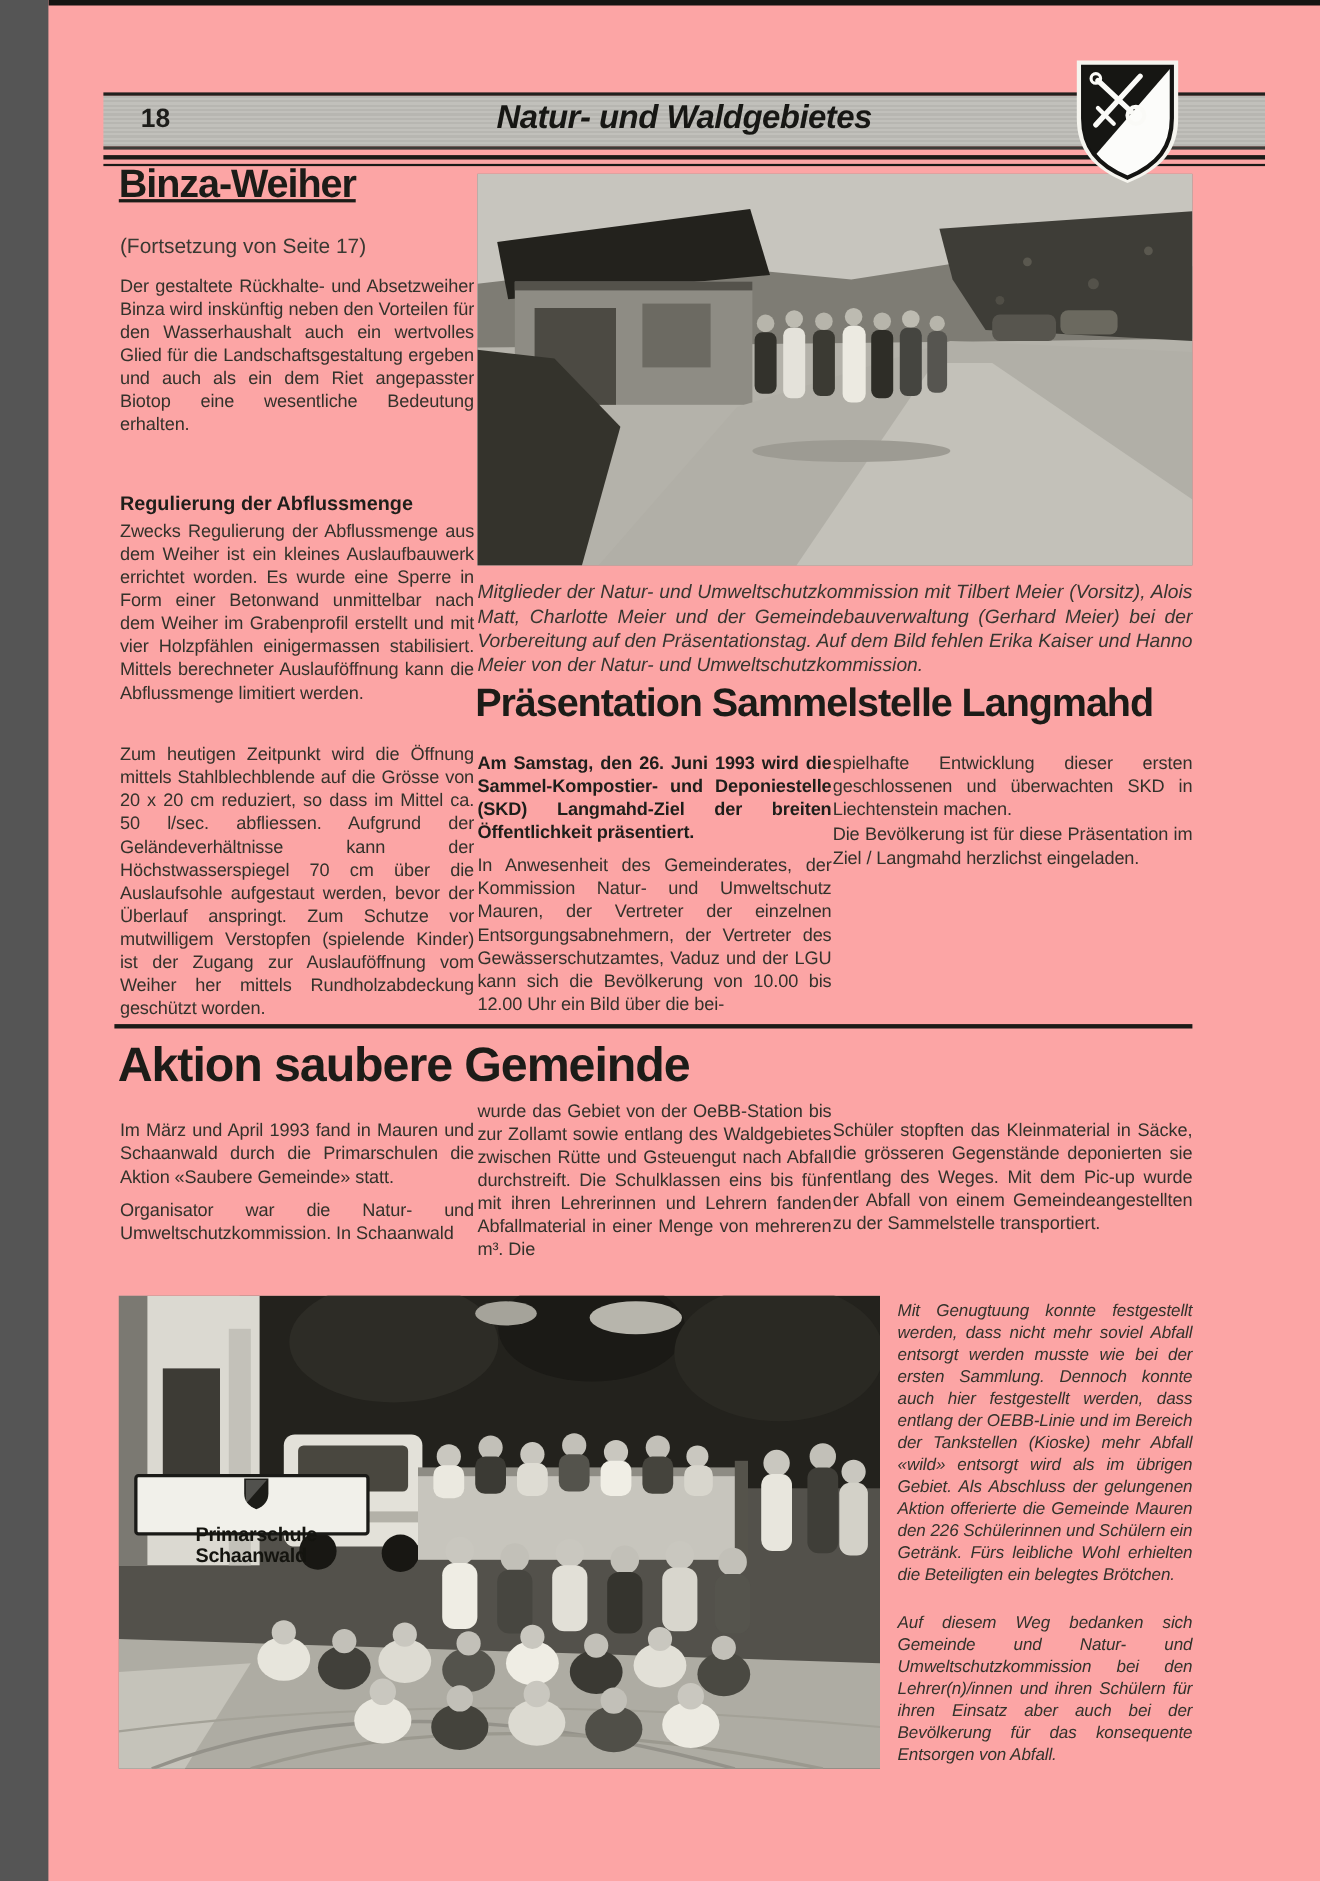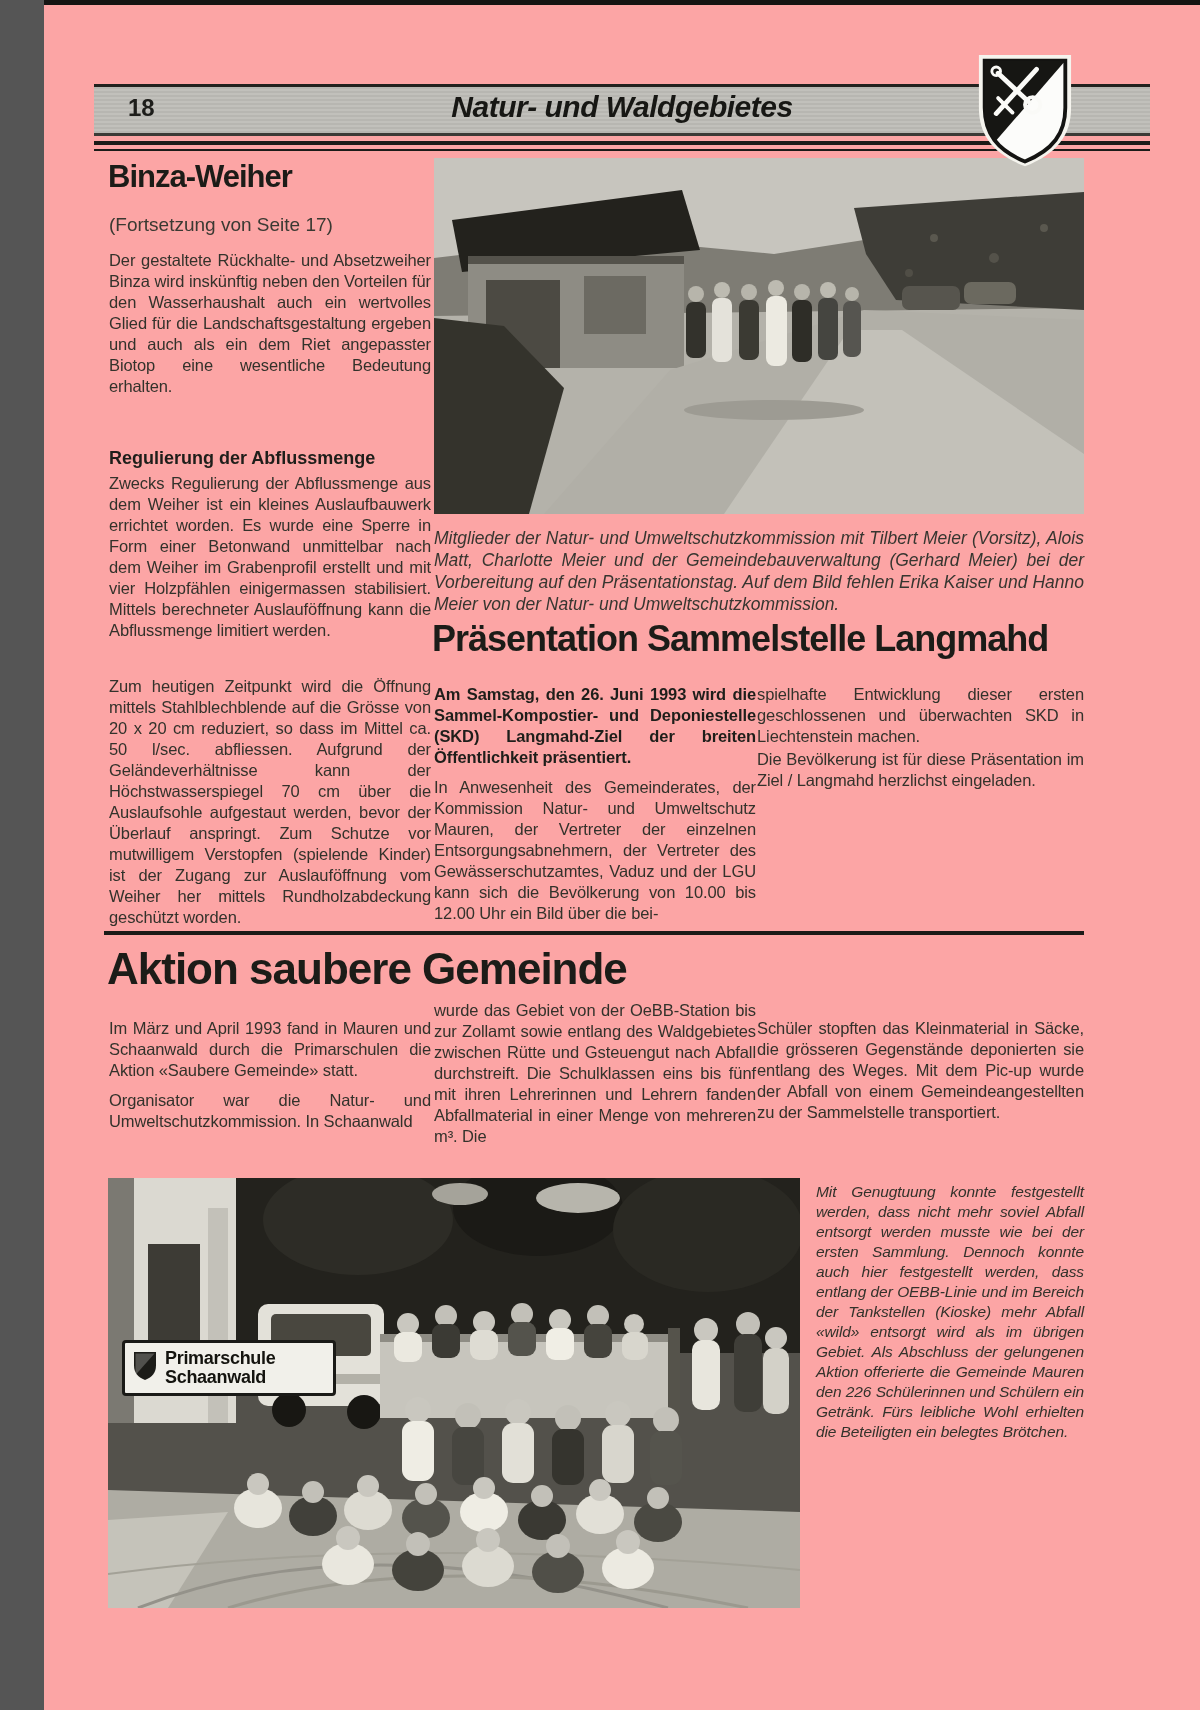--- a/index.html
+++ b/index.html
@@ -27,21 +27,21 @@
   .section-title{
     left:50px;top:90px;width:1056px;text-align:center;
     font-size:30px;font-weight:bold;font-style:italic;color:#171714;
     letter-spacing:-0.5px;
   }
   .rule-a{left:50px;top:141px;width:1056px;height:4px;background:#1b1b18;}
   .rule-b{left:50px;top:149px;width:1056px;height:2px;background:#1b1b18;}
   .emblem{left:933px;top:54px;width:96px;height:110px;z-index:6;}
   
   .headline{font-weight:bold;color:#1c1c18;letter-spacing:-1px;}
-  .h-binza{left:64px;top:159px;font-size:31px;}
+  .h-binza{left:64px;top:146px;font-size:36px;text-decoration:underline;}
   .h-praes{left:388px;top:618px;font-size:36px;}
   .h-aktion{left:63px;top:944px;font-size:44px;}
   .continuation{left:65px;top:214px;font-size:19px;color:#3a3932;}
   
   .body-text{
     font-size:16.5px;line-height:21px;text-align:justify;
     color:#33322b;letter-spacing:-0.1px;
   }
   .body-text p{margin:0;}
   .subhead{font-size:18px;font-weight:bold;color:#1e1e1a;}
@@ -55,21 +55,21 @@
   .col-narrow{font-size:15.5px;line-height:20px;font-style:italic;}
   .mt{margin-top:9px !important;}
   
   .photo{background:#8b8a84;}
   .photo svg{display:block;width:100%;height:100%;}
   
   .school-sign{
     left:78px;top:1340px;width:214px;height:56px;
     background:#f1f0ea;border:3px solid #1a1a17;border-radius:4px;
     display:flex;align-items:center;gap:8px;padding-left:8px;
-    box-sizing:border-box;z-index:4;
+    box-sizing:border-box;z-index:4;flex-direction:column;
   }
   .sign-text{font-size:18px;line-height:19px;font-weight:bold;color:#14140f;letter-spacing:-0.3px;}
 </style>
 </head>
 <body>
 
 <div class="page">
 
   <div class="abs edge-top"></div>
   <div class="abs edge-right"></div>
@@ -176,20 +176,21 @@
     <p class="mt">Organisator war die Natur- und Umweltschutzkommission. In Schaanwald</p>
   </div>
   <div class="abs body-text" style="left:390px;top:1000px;width:322px;">
     <p>wurde das Gebiet von der OeBB-Station bis zur Zollamt sowie entlang des Waldgebietes zwischen Rütte und Gsteuengut nach Abfall durchstreift. Die Schulklassen eins bis fünf mit ihren Lehrerinnen und Lehrern fanden Abfallmaterial in einer Menge von mehreren m³. Die</p>
   </div>
   <div class="abs body-text" style="left:713px;top:1018px;width:327px;">
     <p>Schüler stopften das Kleinmaterial in Säcke, die grösseren Gegenstände deponierten sie entlang des Weges. Mit dem Pic-up wurde der Abfall von einem Gemeindeangestellten zu der Sammelstelle transportiert.</p>
   </div>
   <div class="abs body-text col-narrow" style="left:772px;top:1182px;width:268px;">
     <p>Mit Genugtuung konnte festgestellt werden, dass nicht mehr soviel Abfall entsorgt werden musste wie bei der ersten Sammlung. Dennoch konnte auch hier festgestellt werden, dass entlang der OEBB-Linie und im Bereich der Tankstellen (Kioske) mehr Abfall «wild» entsorgt wird als im übrigen Gebiet. Als Abschluss der gelungenen Aktion offerierte die Gemeinde Mauren den 226 Schülerinnen und Schülern ein Getränk. Fürs leibliche Wohl erhielten die Beteiligten ein belegtes Brötchen.</p>
+    <p style="margin-top:24px;">Auf diesem Weg bedanken sich Gemeinde und Natur- und Umweltschutzkommission bei den Lehrer(n)/innen und ihren Schülern für ihren Einsatz aber auch bei der Bevölkerung für das konsequente Entsorgen von Abfall.</p>
   </div>
 
   <div class="abs photo" style="left:64px;top:1178px;width:692px;height:430px;">
     <svg viewBox="0 0 692 430" preserveAspectRatio="none">
       <rect width="692" height="430" fill="#53514b"></rect>
 
       <rect x="110" y="0" width="582" height="175" fill="#23221d"></rect>
       <ellipse cx="250" cy="42" rx="95" ry="55" fill="#2d2c26"></ellipse>
       <ellipse cx="430" cy="30" rx="85" ry="48" fill="#1b1a16"></ellipse>
       <ellipse cx="600" cy="52" rx="95" ry="62" fill="#2a2923"></ellipse>

